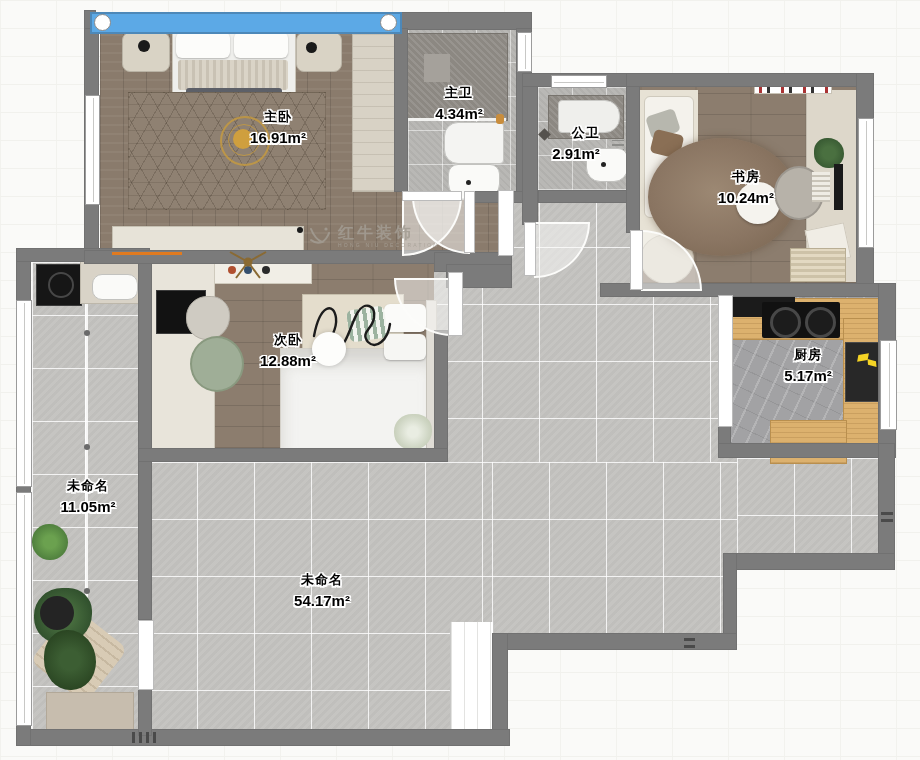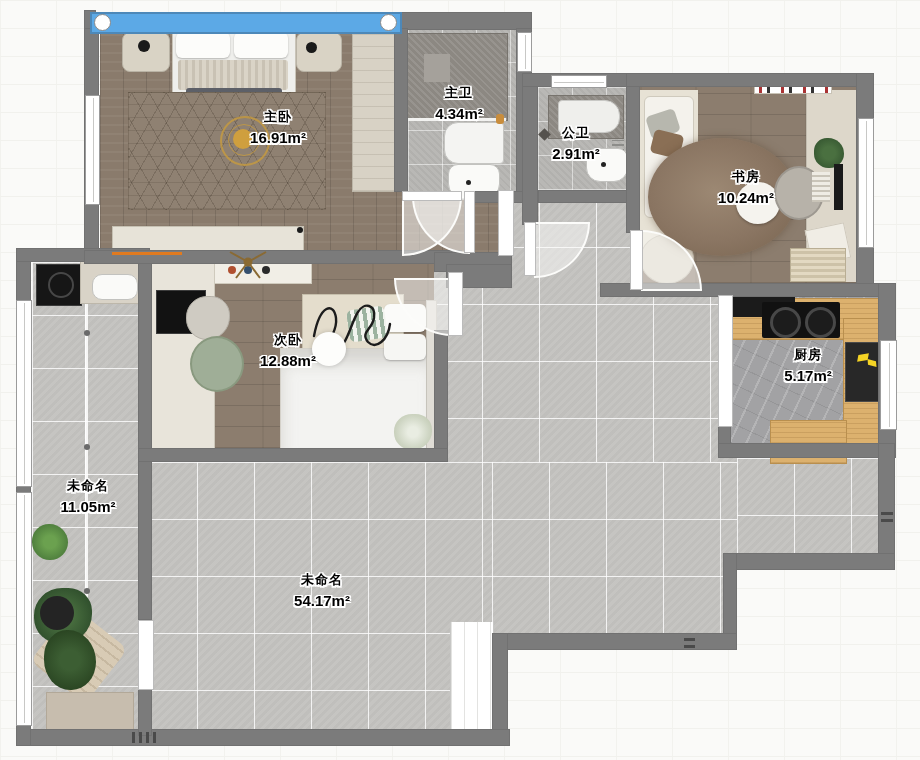--- a/index.html
+++ b/index.html
@@ -228,30 +228,43 @@
   <div class="abs frame" style="left:498px;top:190px;width:14px;height:64px;"></div>
   <div class="abs frame" style="left:524px;top:222px;width:10px;height:52px;"></div>
   <div class="abs wedge" style="left:534px;top:222px;width:52px;height:52px;border-radius:0 0 100% 0;"></div>
   <div class="abs frame" style="left:630px;top:230px;width:11px;height:58px;"></div>
   <div class="abs wedge" style="left:641px;top:230px;width:57px;height:57px;border-radius:0 100% 0 0;"></div>
   <div class="abs frame" style="left:448px;top:272px;width:13px;height:62px;"></div>
   <div class="abs wedge" style="left:394px;top:278px;width:54px;height:54px;border-radius:0 0 0 100%;"></div>
   <div class="abs frame" style="left:718px;top:295px;width:13px;height:130px;"></div>
   <div class="abs frame" style="left:138px;top:620px;width:14px;height:68px;"></div>
 
+  <div class="wm" style="left:308px;top:224px;">
+    <svg width="24" height="24" viewBox="0 0 24 24">
+      <g fill="none" stroke="#a39d93" stroke-width="2" stroke-linecap="round">
+        <path d="M3 5 Q7 15 14 18 Q8 20 3 16"></path>
+        <path d="M14 18 Q19 15 21 9"></path>
+        <circle cx="18" cy="5" r="1.6" fill="#a39d93" stroke="none"></circle>
+      </g>
+    </svg>
+    <div class="txt">
+      <span class="brand">红牛装饰</span>
+      <span class="sub">HONG NIU DECORATION</span>
+    </div>
+  </div>
 
   <div class="lbl" style="left:278px;top:108px;">
     <span class="nm">主卧</span>
     <span class="ar">16.91m²</span>
   </div>
   <div class="lbl" style="left:459px;top:84px;">
     <span class="nm">主卫</span>
     <span class="ar">4.34m²</span>
   </div>
-  <div class="lbl" style="left:576px;top:124px;">
+  <div class="lbl" style="left:576px;top:124px;text-align:right;">
     <span class="nm">公卫</span>
     <span class="ar">2.91m²</span>
   </div>
   <div class="lbl" style="left:746px;top:168px;">
     <span class="nm">书房</span>
     <span class="ar">10.24m²</span>
   </div>
   <div class="lbl" style="left:288px;top:331px;">
     <span class="nm">次卧</span>
     <span class="ar">12.88m²</span>

